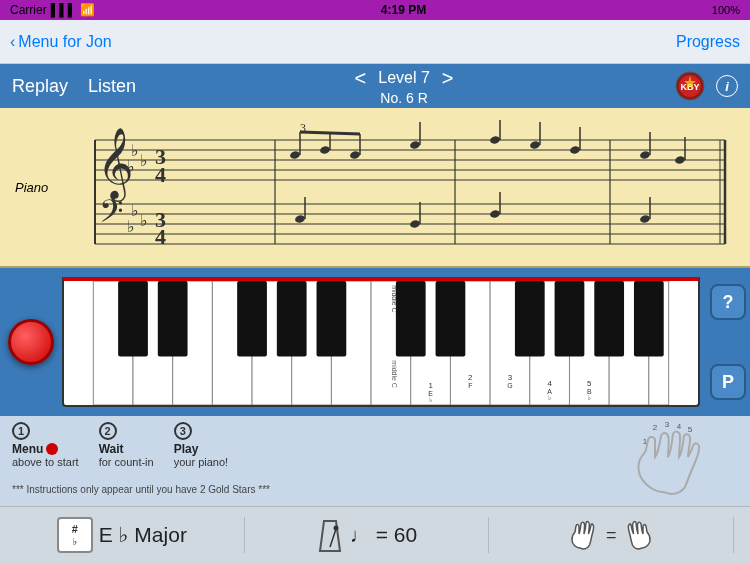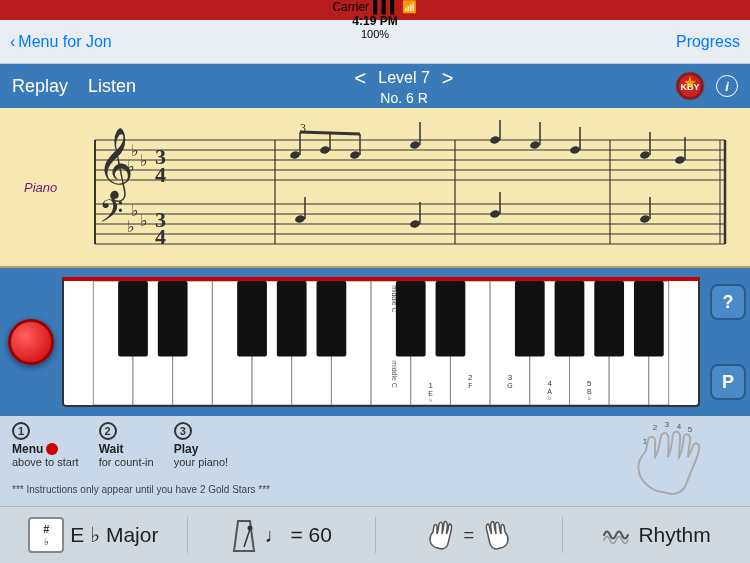--- a/index.html
+++ b/index.html
@@ -7,28 +7,27 @@
       width: 750px;
       height: 563px;
       font-family: -apple-system, 'Helvetica Neue', Arial, sans-serif;
       overflow: hidden;
       background: #c8d8e8;
     }
 
     
     #status-bar {
       height: 20px;
-      background: #b91c1c;
+      background: #a21caf;
       display: flex;
       align-items: center;
       justify-content: space-between;
       padding: 0 10px;
       font-size: 12px;
       font-weight: 500;
-      flex-direction: column;
     }
     .status-left { display: flex; align-items: center; gap: 4px; }
     .status-center { font-weight: 600; }
 
     
     #nav-bar {
       height: 44px;
       background: #e8eef4;
       border-bottom: 1px solid #c0ccd8;
       display: flex;
@@ -125,23 +124,23 @@
       height: 160px;
       background: #f5e8b0;
       border-bottom: 2px solid #b0a060;
       position: relative;
       display: flex;
       align-items: center;
       padding: 0 10px;
     }
     .piano-label {
       font-size: 13px;
-      color: #701a75;
+      color: #000000;
       position: absolute;
-      left: 24px;
+      left: 15px;
       top: 50%;
       transform: translateY(-50%);
       font-style: italic;
     }
     .staff-container {
       margin-left: 40px;
       width: 100%;
       height: 150px;
       position: relative;
     }
@@ -582,21 +581,13 @@
     <svg width="30" height="34" viewBox="0 0 30 34" xmlns="http://www.w3.org/2000/svg">
       <path d="M 10 30 C 6 30 2 26 2 22 C 2 18 3 16 5 14 C 5.5 12.5 5.5 8 6.5 7 C 7.5 6 9 7 9 9 L 9 16 C 9 16 10 14 11 6 C 11.5 4 13 4 14 5 C 15 6 14.5 8 14 16 C 14 16 15.5 12 16 5 C 16.5 3 18 3 19 5 C 20 7 19 9 18.5 16 C 18.5 16 20 13 21 7 C 21.5 5 23 6 23.5 8 C 24 10 23 13 22 17 C 21 21 21 23 19.5 27 C 18.5 29 16 31 13 31 Z" fill="white" stroke="#555" stroke-width="1.5"></path>
     </svg>
     <span class="equals-sign">=</span>
 
     <svg width="30" height="34" viewBox="0 0 30 34" xmlns="http://www.w3.org/2000/svg">
       <path d="M 20 30 C 24 30 28 26 28 22 C 28 18 27 16 25 14 C 24.5 12.5 24.5 8 23.5 7 C 22.5 6 21 7 21 9 L 21 16 C 21 16 20 14 19 6 C 18.5 4 17 4 16 5 C 15 6 15.5 8 16 16 C 16 16 14.5 12 14 5 C 13.5 3 12 3 11 5 C 10 7 11 9 11.5 16 C 11.5 16 10 13 9 7 C 8.5 5 7 6 6.5 8 C 6 10 7 13 8 17 C 9 21 9 23 10.5 27 C 11.5 29 14 31 17 31 Z" fill="white" stroke="#555" stroke-width="1.5"></path>
     </svg>
   </div>
   <div class="bottom-divider"></div>
-  <div class="bottom-item">
-
-    <svg width="30" height="34" viewBox="0 0 30 34" xmlns="http://www.w3.org/2000/svg">
-      <path d="M 2 17 Q 5 10 8 17 Q 11 24 14 17 Q 17 10 20 17 Q 23 24 26 17" fill="none" stroke="#555" stroke-width="2" stroke-linecap="round"></path>
-      <path d="M 2 22 Q 5 15 8 22 Q 11 29 14 22 Q 17 15 20 22 Q 23 29 26 22" fill="none" stroke="#999" stroke-width="1.5" stroke-linecap="round"></path>
-    </svg>
-    <span class="bottom-label">Rhythm</span>
-  </div>
 </div>
 
 </body></html>

